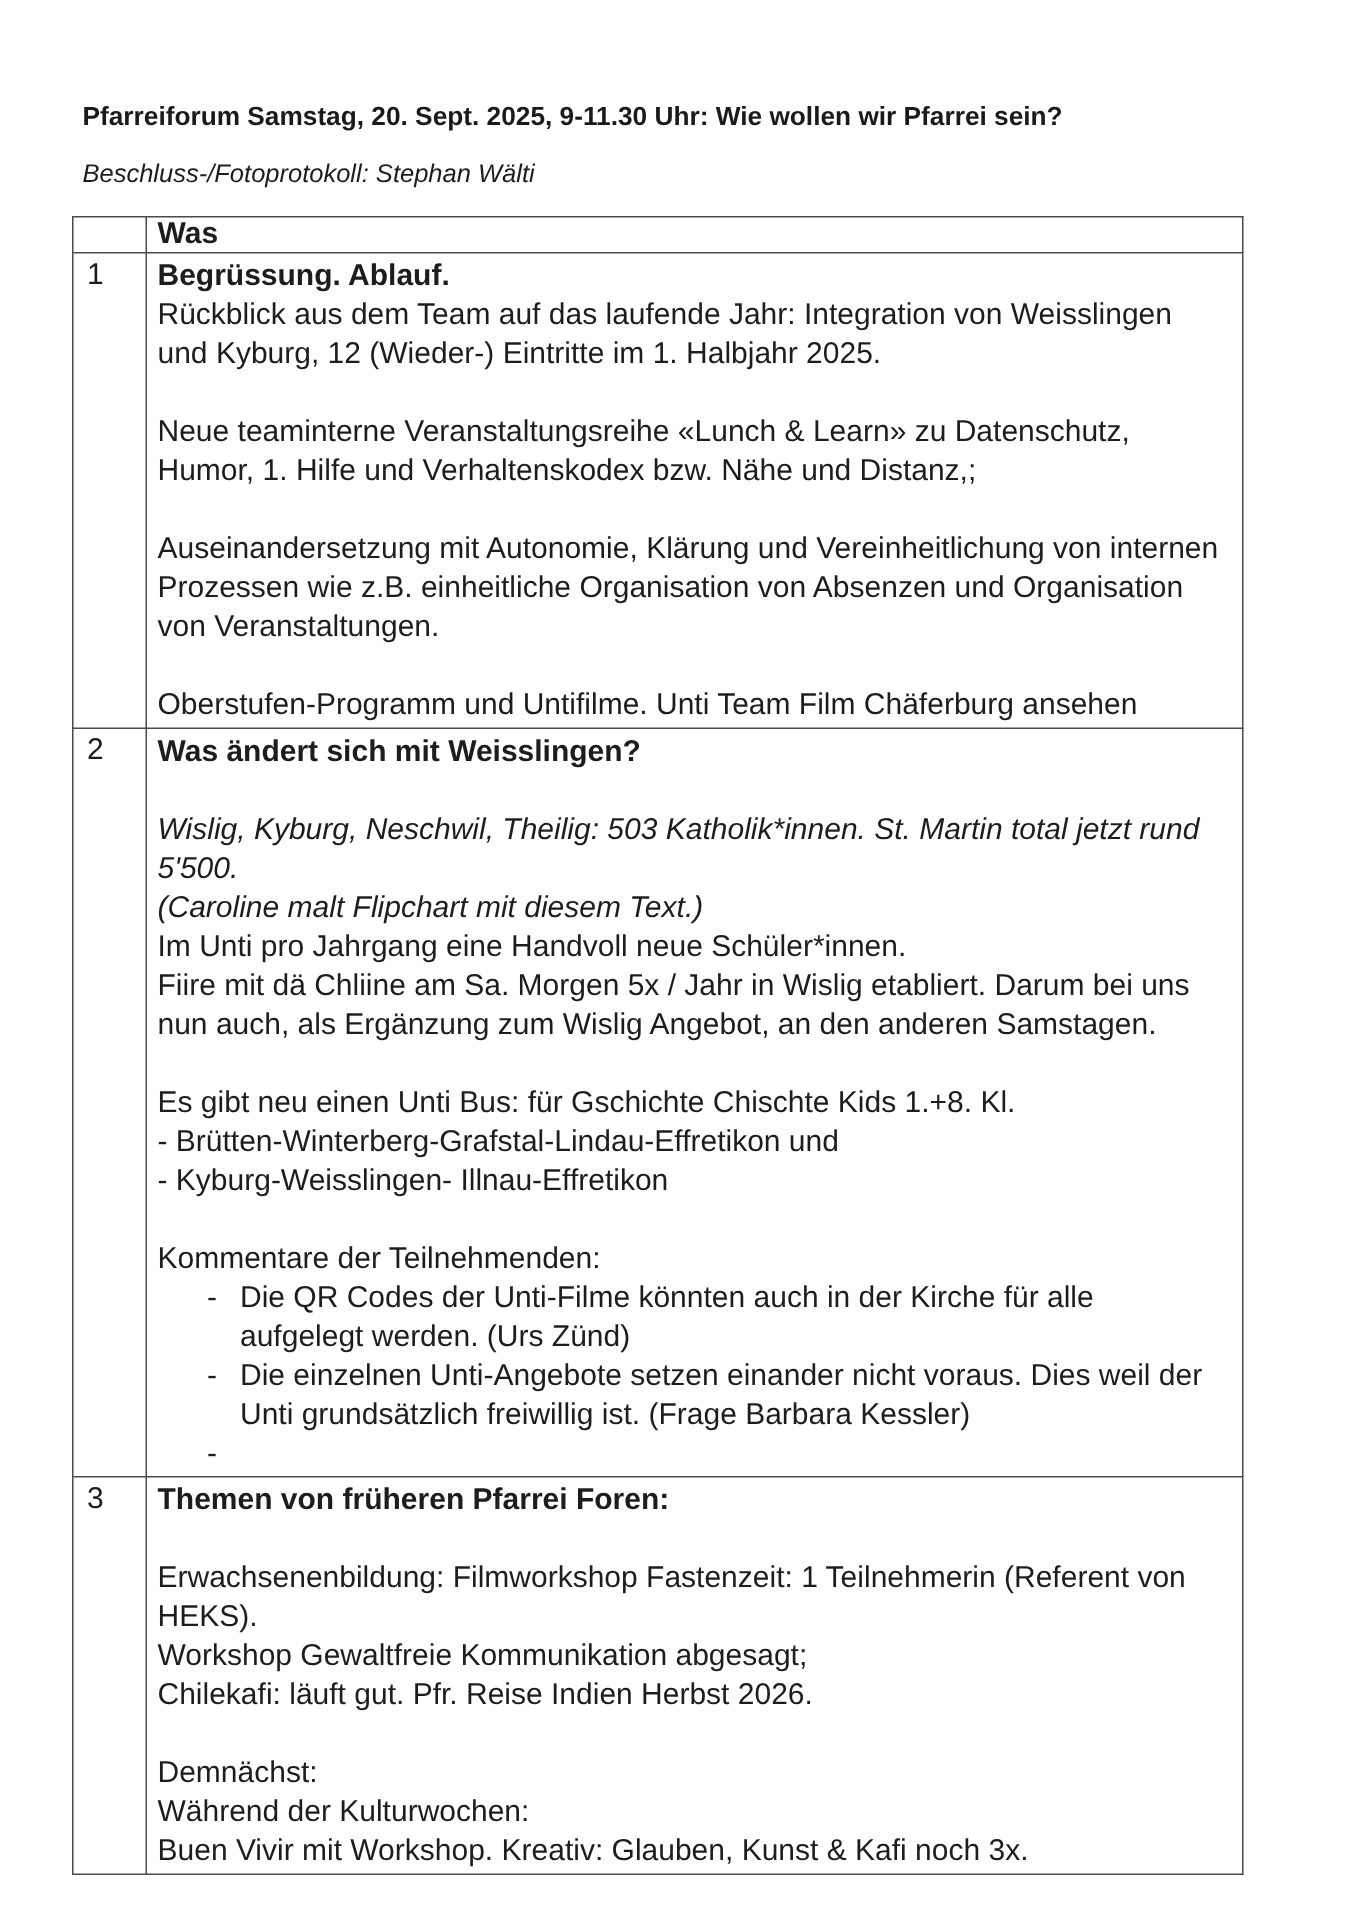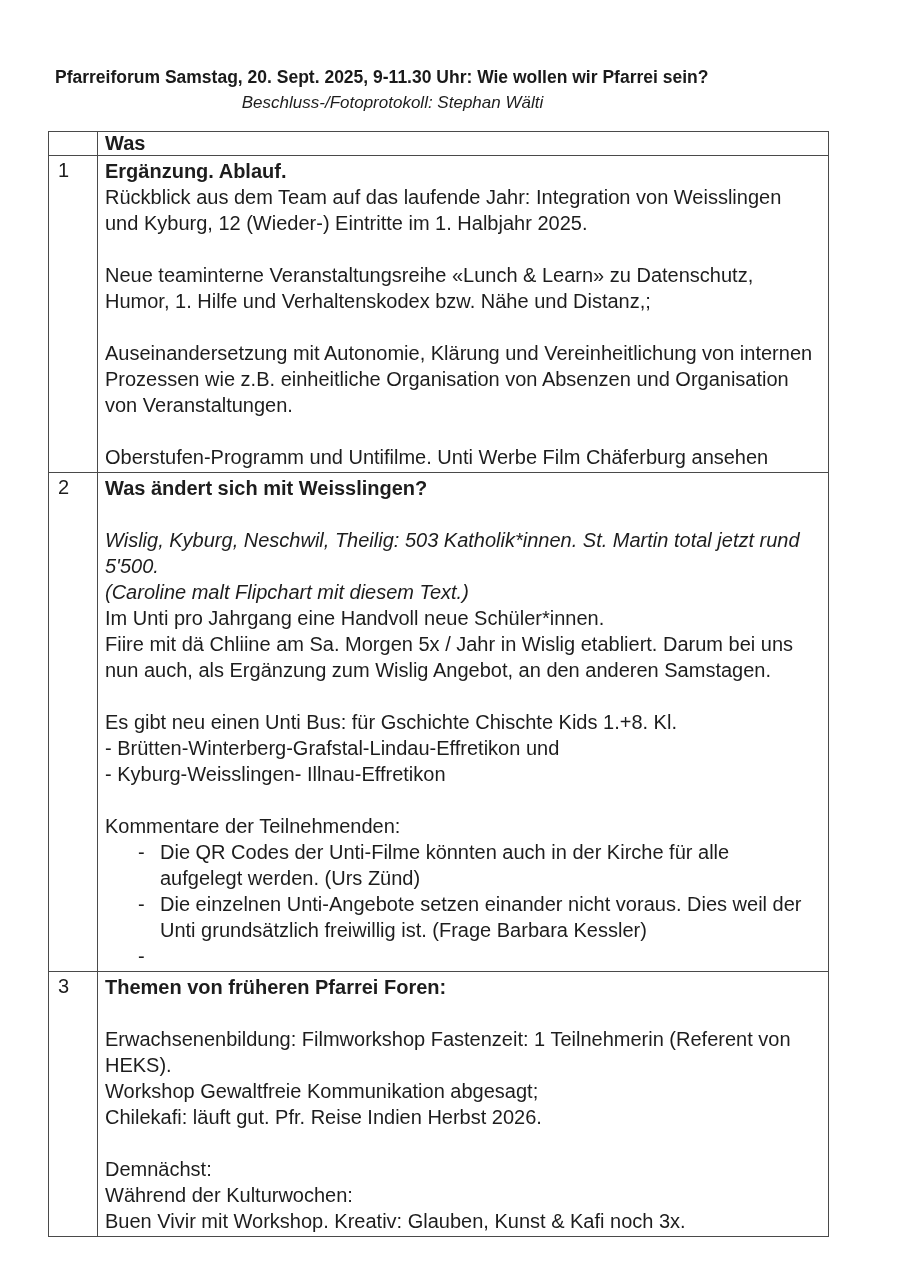--- a/index.html
+++ b/index.html
@@ -21,25 +21,24 @@
   }
   .doc-title {
     margin: 0;
     font-size: 17.5px;
     font-weight: bold;
     line-height: 26px;
     color: #1a1a1a;
     white-space: nowrap;
   }
   .doc-subtitle {
-    margin: 0 0 15px 0;
+    margin: 13px 0 15px 0;
     font-size: 17px;
     font-style: italic;
     line-height: 26px;
-    text-align: center;
   }
   table.protocol {
     border-collapse: collapse;
     table-layout: fixed;
     width: 780px;
     margin-left: -7px;
   }
   table.protocol td {
     border: 1px solid #4a4a4a;
     vertical-align: top;
@@ -95,28 +94,28 @@
     <tbody id="rows-body">
       <tr class="header-row">
         <td class="num-cell"></td>
         <td class="content-cell">
           <span class="header-label">Was</span>
         </td>
       </tr>
     <tr class="item-row r0">
           <td class="num-cell">1</td>
           <td class="content-cell">
-            <p class="line title-line">Ergänzung. Ablauf.</p>
+            <p class="line title-line">Begrüssung. Ablauf.</p>
             <p class="line">Rückblick aus dem Team auf das laufende Jahr: Integration von Weisslingen und Kyburg, 12 (Wieder-) Eintritte im 1. Halbjahr 2025.</p>
             <div class="blank-line"></div>
             <p class="line">Neue teaminterne Veranstaltungsreihe «Lunch &amp; Learn» zu Datenschutz, Humor, 1. Hilfe und Verhaltenskodex bzw. Nähe und Distanz,;</p>
             <div class="blank-line"></div>
             <p class="line">Auseinandersetzung mit Autonomie, Klärung und Vereinheitlichung von internen Prozessen wie z.B. einheitliche Organisation von Absenzen und Organisation von Veranstaltungen.</p>
             <div class="blank-line"></div>
-            <p class="line">Oberstufen-Programm und Untifilme. Unti Werbe Film Chäferburg ansehen</p>
+            <p class="line">Oberstufen-Programm und Untifilme. Unti Team Film Chäferburg ansehen</p>
           </td>
         </tr>
         <tr class="item-row r1">
           <td class="num-cell">2</td>
           <td class="content-cell">
             <p class="line title-line">Was ändert sich mit Weisslingen?</p>
             <div class="blank-line"></div>
             <p class="line italic">Wislig, Kyburg, Neschwil, Theilig: 503 Katholik*innen. St. Martin total jetzt rund 5'500.</p>
             <p class="line italic">(Caroline malt Flipchart mit diesem Text.)</p>
             <p class="line">Im Unti pro Jahrgang eine Handvoll neue Schüler*innen.</p>

